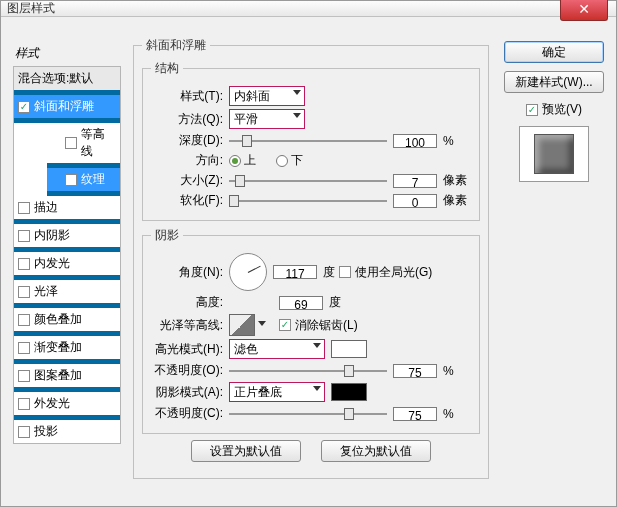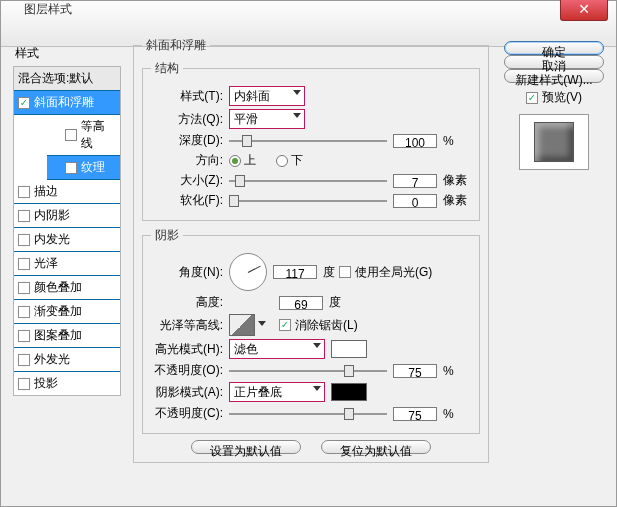--- a/index.html
+++ b/index.html
@@ -1,33 +1,33 @@
 <!DOCTYPE html>
 <html><head>
 <meta charset="utf-8">
 <style>
   * { box-sizing: border-box; font-family: "Microsoft YaHei", "SimSun", sans-serif; font-size: 12px; }
   body { margin: 0; background: #ececec; }
   .dialog { width: 617px; height: 507px; background: #f0f0f0; border: 1px solid #9a9a9a; position: relative; }
-  .titlebar { height: 46px; background: linear-gradient(#fdfdfd,#e8e8e8); border-bottom: 1px solid #c0c0c0; display: flex; align-items: flex-start; padding: 0 23px; position: relative; }
+  .titlebar { height: 16px; background: linear-gradient(#fdfdfd,#e8e8e8); border-bottom: 1px solid #c0c0c0; display: flex; align-items: center; padding: 0 6px; position: relative; }
   .titlebar .title { color: #333; }
   .closebtn { position: absolute; right: 8px; top: -2px; width: 48px; height: 22px; background: linear-gradient(#e67, #c9302c); border: 1px solid #8a2a2a; border-top: none; border-radius: 0 0 3px 3px; color: #fff; text-align: center; line-height: 20px; font-size: 14px; }
   .body { position: absolute; top: 28px; left: 0; right: 0; bottom: 0; padding: 10px; }
   .left { position: absolute; left: 12px; top: 12px; width: 108px; }
-  .left-title { padding: 4px 2px; }
+  .left-title { padding: 4px 2px; font-style: italic; }
   .left-list { border: 1px solid #b5b5b5; background: #fff; }
-  .left-list .row { padding: 3px 4px; border-bottom: 1px solid #0369a1; display: flex; align-items: center; gap: 4px; cursor: default; }
+  .left-list .row { padding: 3px 4px; border-bottom: 5px solid #0369a1; display: flex; align-items: center; gap: 4px; cursor: default; }
   .left-list .row:last-child { border-bottom: none; }
   .left-list .row.sel { background: #3399ff; color: #fff; }
   .left-list .row.indent { padding-left: 18px; margin-left: 33px; }
   .left-list .row.hdr { background: #e8e8e8; }
   .cbx { width: 12px; height: 12px; border: 1px solid #888; background: #fff; display: inline-flex; align-items: center; justify-content: center; font-size: 10px; line-height: 10px; color: #2a6; }
   .mid { position: absolute; left: 132px; top: 8px; width: 356px; bottom: 8px; }
   .right { position: absolute; right: 12px; top: 12px; width: 100px; }
-  .btn { display: block; width: 100%; height: 14px; background: linear-gradient(#fdfdfd,#e3e3e3); border: 1px solid #8a8a8a; border-radius: 8px; text-align: center; line-height: 20px; cursor: default; }
+  .btn { display: block; width: 100%; height: 22px; margin-bottom: 8px; background: linear-gradient(#fdfdfd,#e3e3e3); border: 1px solid #8a8a8a; border-radius: 3px; text-align: center; line-height: 20px; cursor: default; }
   .btn.primary { border: 1px solid #3b76b1; box-shadow: 0 0 0 1px #aad4ff inset; }
   .preview-row { display: flex; align-items: center; gap: 4px; justify-content: center; margin: 6px 0 8px; }
   .preview-box { width: 70px; height: 56px; background: #fff; border: 1px solid #999; margin: 0 auto; display: flex; align-items: center; justify-content: center; }
   .preview-swatch { width: 40px; height: 40px; background: #777; border: 1px solid #555; box-shadow: inset 4px 4px 6px rgba(255,255,255,.4), inset -4px -4px 6px rgba(0,0,0,.4); }
   fieldset { border: 1px solid #c0c0c0; margin: 0 0 6px 0; padding: 6px 8px 8px 8px; }
   fieldset > legend { padding: 0 4px; color: #333; }
   .frow { display: flex; align-items: center; margin: 3px 0; gap: 6px; }
   .lbl { width: 72px; text-align: right; }
   .combo { height: 20px; border: 1px solid #be185d; background: #fff; display: inline-flex; align-items: center; padding: 0 4px; min-width: 70px; position: relative; }
   .combo .arrow { position: absolute; right: 3px; top: 3px; width: 0; height: 0; border-left: 4px solid transparent; border-right: 4px solid transparent; border-top: 5px solid #333; }
@@ -250,21 +250,20 @@
 
         <div class="bottom-btns">
           <div class="btn">设置为默认值</div>
           <div class="btn">复位为默认值</div>
         </div>
       </fieldset>
     </div>
 
     <div class="right">
       <div class="btn primary">确定</div>
-      <div class="btn">取消</div>
       <div class="btn">新建样式(W)...</div>
       <div class="preview-row">
         <label style="display:flex;align-items:center;gap:4px">
           <span class="cbx">✓</span>
             <span>预览(V)</span>
         </label>
       </div>
       <div class="preview-box">
         <div class="preview-swatch"></div>
       </div>

